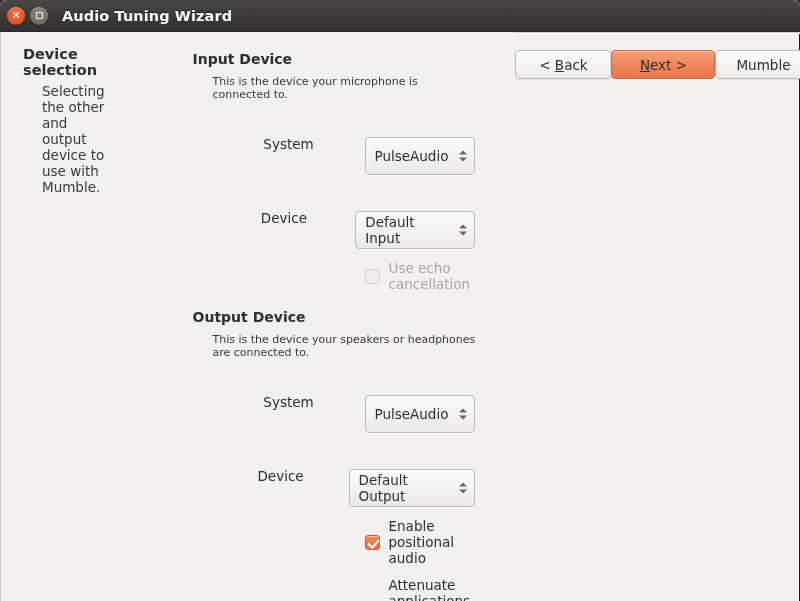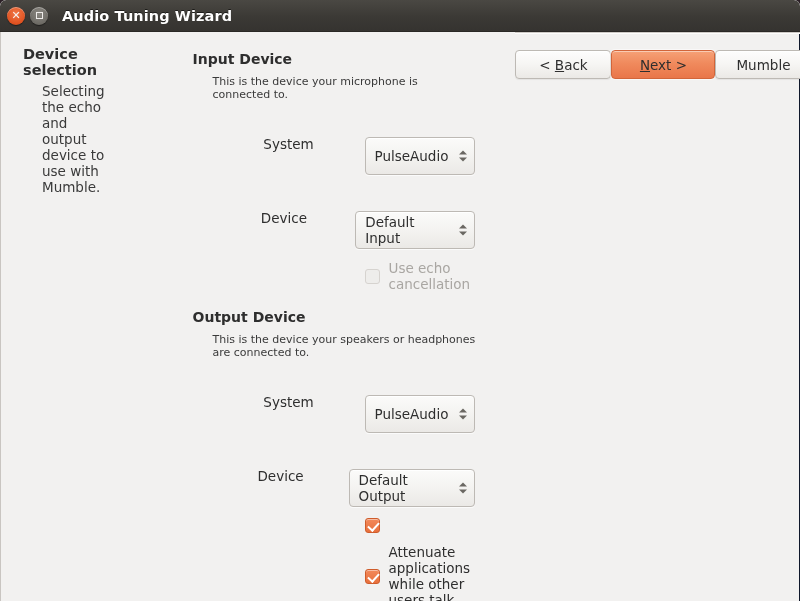--- a/index.html
+++ b/index.html
@@ -279,21 +279,21 @@
     <div class="winbtn maximize">
       <span class="sq"></span>
     </div>
     <div class="title-text">Audio Tuning Wizard</div>
   </div>
 
   <div class="content">
 
     <div class="page-header">
       <div class="page-title">Device selection</div>
-      <div class="page-subtitle">Selecting the echo and output device to use with Mumble.</div>
+      <div class="page-subtitle">Selecting the other and output device to use with Mumble.</div>
     </div>
 
     <div class="hrule"></div>
 
     <div class="main">
 
       <div class="group">
         <div class="group-title">Input Device</div>
         <div class="group-desc">This is the device your microphone is connected to.</div>
 
@@ -346,20 +346,21 @@
             <span>Default Output</span>
             <span class="spinner">
               <i class="up"></i>
                 <i class="down"></i>
             </span>
           </div>
         </div>
 
         <div class="check-row first">
           <span class="checkbox on"></span>
+          <span class="check-label">Enable positional audio</span>
         </div>
 
         <div class="check-row">
           <span class="checkbox on"></span>
           <span class="check-label">Attenuate applications while other users talk</span>
         </div>
       </div>
 
     </div>
 

